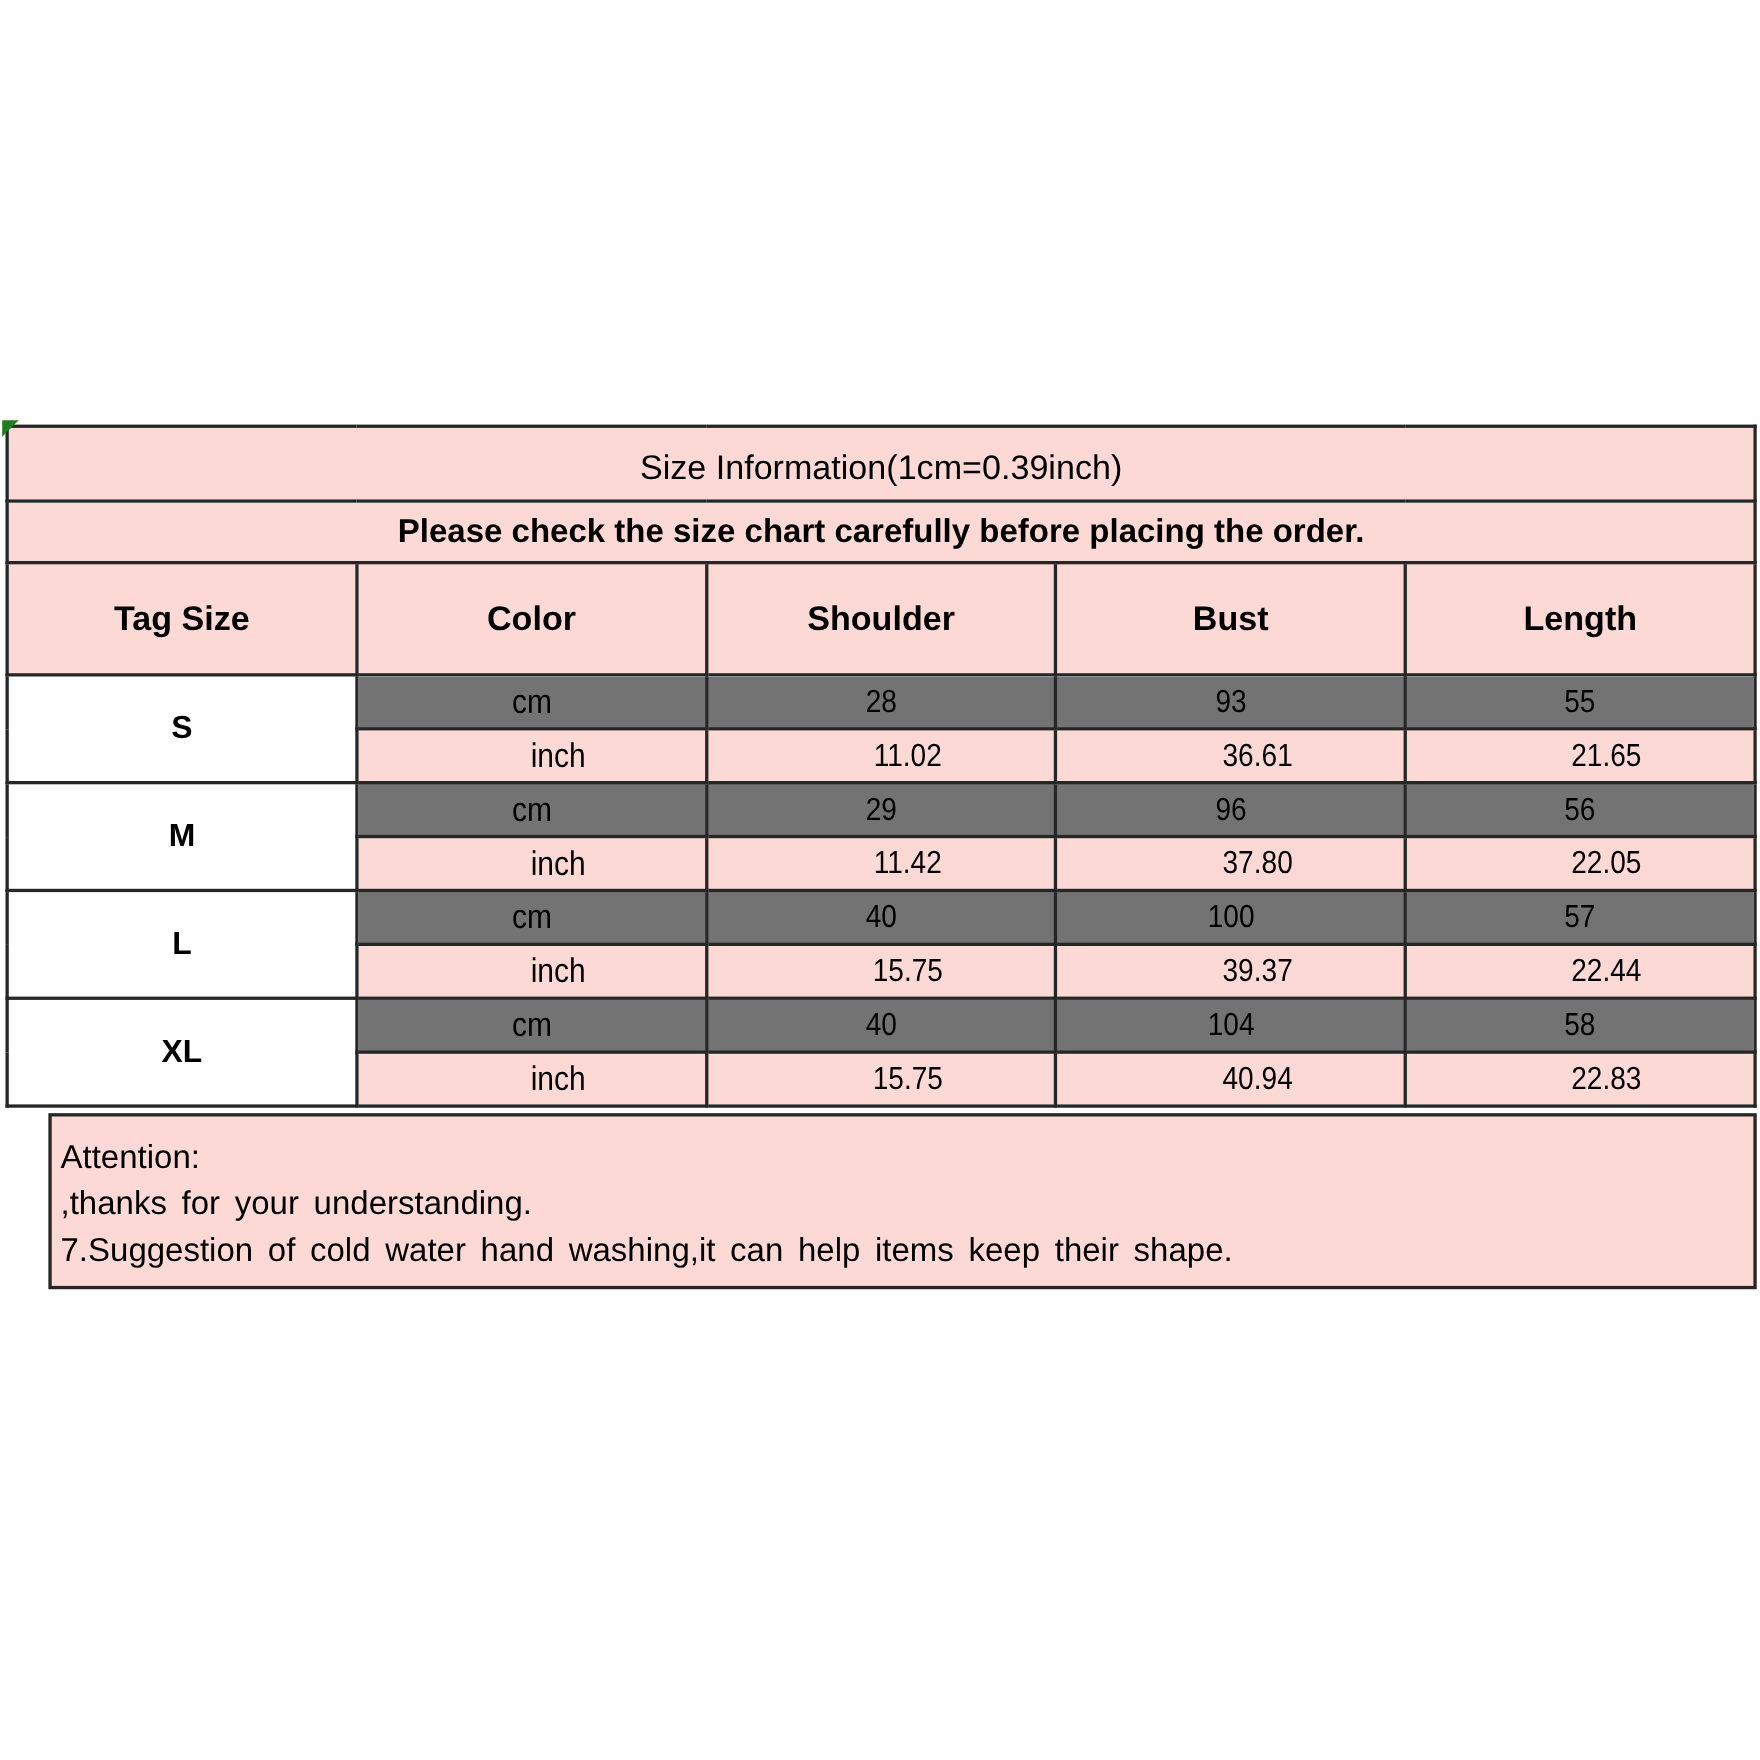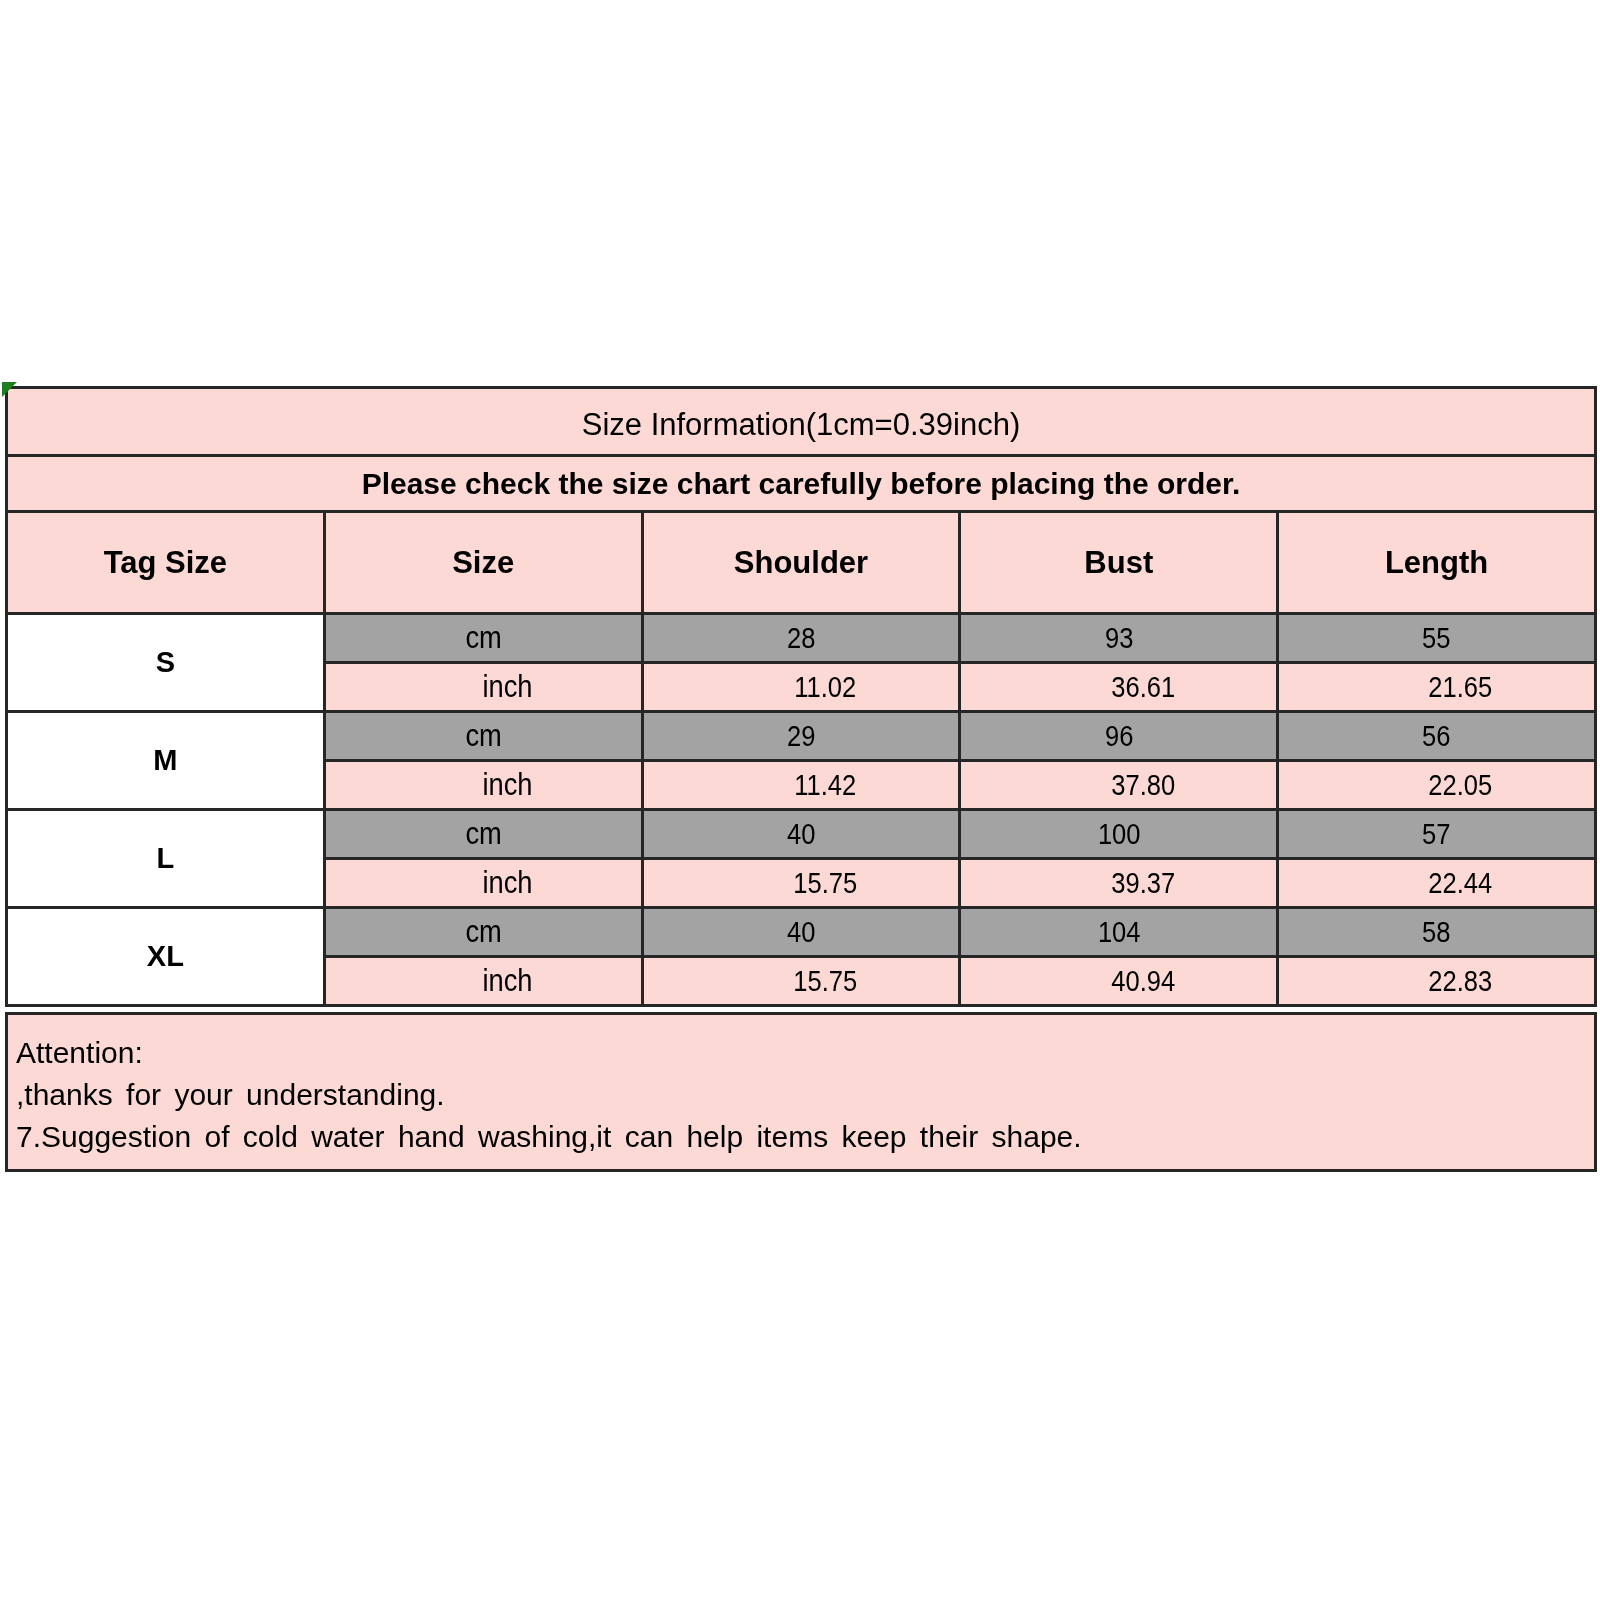--- a/index.html
+++ b/index.html
@@ -24,33 +24,34 @@
   }
   .bg-pink { background: #fcd9d5; font-weight: bold; }
   tr.title-row    { height: 68px; }
   tr.title-row td { font-size: 31px; font-weight: normal; padding-top: 6px; }
   tr.subtitle-row    { height: 56px; }
   tr.subtitle-row td { font-size: 30px; }
   tr.header-row    { height: 102px; }
   tr.header-row th { font-size: 31px; font-weight: bold; }
   tr.data-row { height: 49px; }
   tr.data-row td { font-size: 29px; }
-  tr.row-cm  td { background: #a3a3a3; }
+  tr.row-cm  td { background: #737373; }
   tr.row-inch td { background: #fcd9d5; padding-left: 48px; }
   td.tag-cell { font-size: 35px; font-weight: bold; background: #ffffff !important; }
   .cond { display: inline-block; transform: scaleX(0.88); transform-origin: 50% 50%; white-space: nowrap; }
   .unit-text { font-size: 31px; }
   .attention-box {
     margin-top: 5px;
     border: 3px solid #262626;
     background: #fcd9d5;
     padding: 17px 8px 11px 8px;
     font-size: 30px; line-height: 42px;
     word-spacing: 5px;
     text-align: left;
+    margin-left: 39px;
   }
 </style>
 </head>
 <body>
 
 <div class="sheet">
   <div class="corner-marker"></div>
 
   <table class="size-table">
     <colgroup>
@@ -62,21 +63,21 @@
     </colgroup>
     <tbody>
       <tr class="title-row">
         <td colspan="5" class="bg-pink">Size Information(1cm=0.39inch)</td>
       </tr>
       <tr class="subtitle-row">
         <td colspan="5" class="bg-pink">Please check the size chart carefully before placing the order.</td>
       </tr>
       <tr class="header-row">
         <th class="bg-pink">Tag Size</th>
-        <th class="bg-pink">Size</th>
+        <th class="bg-pink">Color</th>
         <th class="bg-pink">Shoulder</th>
         <th class="bg-pink">Bust</th>
         <th class="bg-pink">Length</th>
       </tr>
 
       <tr class="data-row row-cm">
         <td class="tag-cell" rowspan="2">S</td>
         <td><span class="cond unit-text">cm</span></td>
         <td><span class="cond">28</span></td>
         <td><span class="cond">93</span></td>

